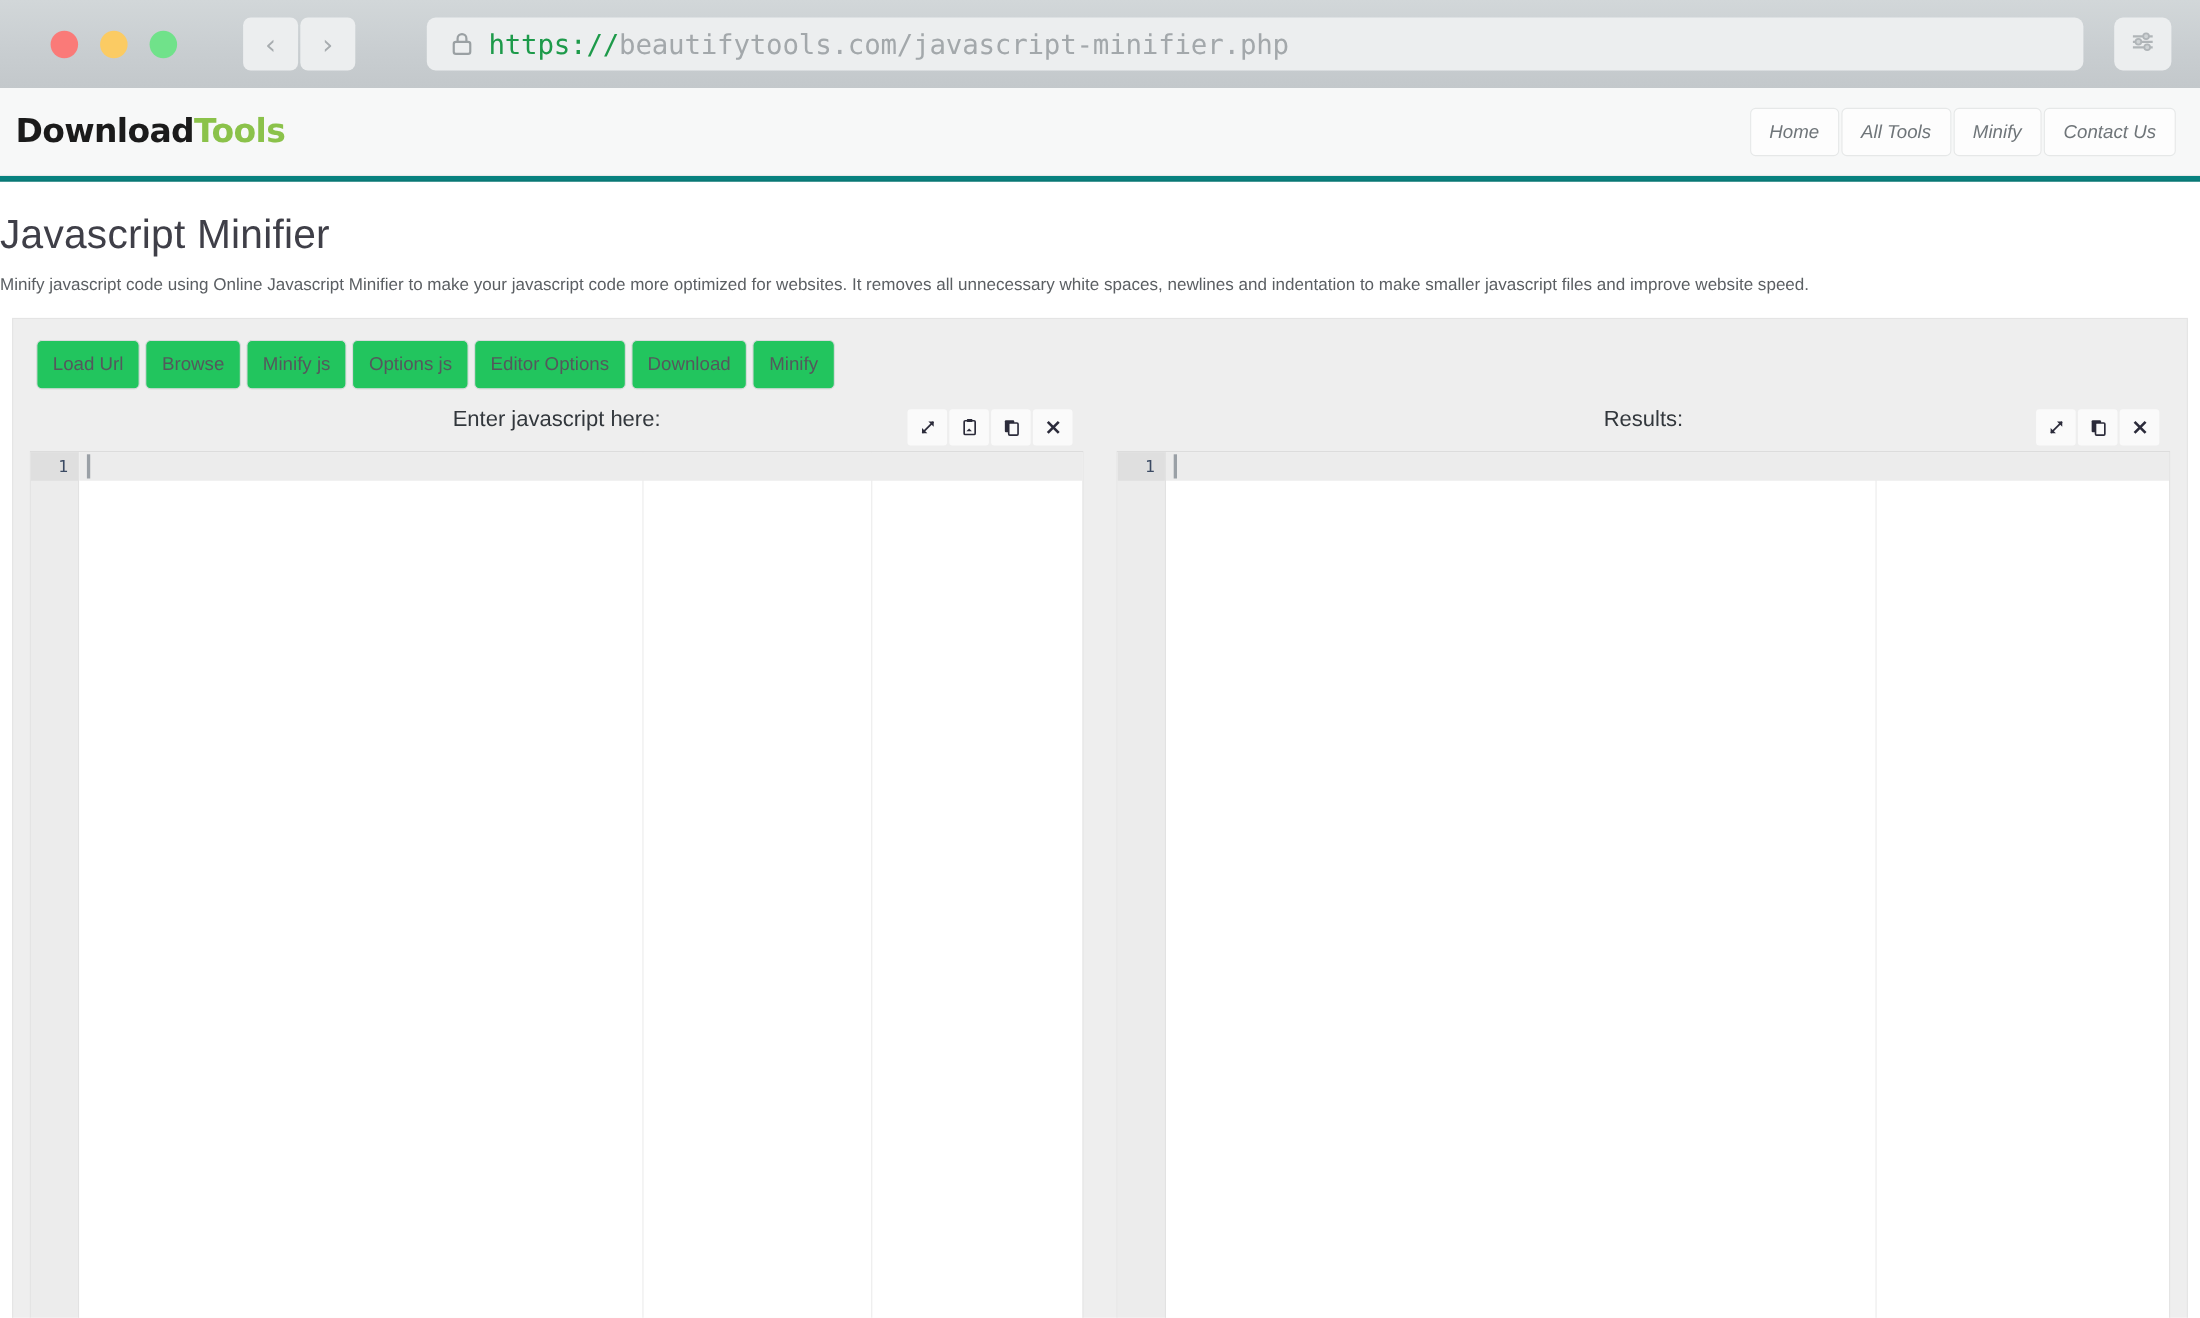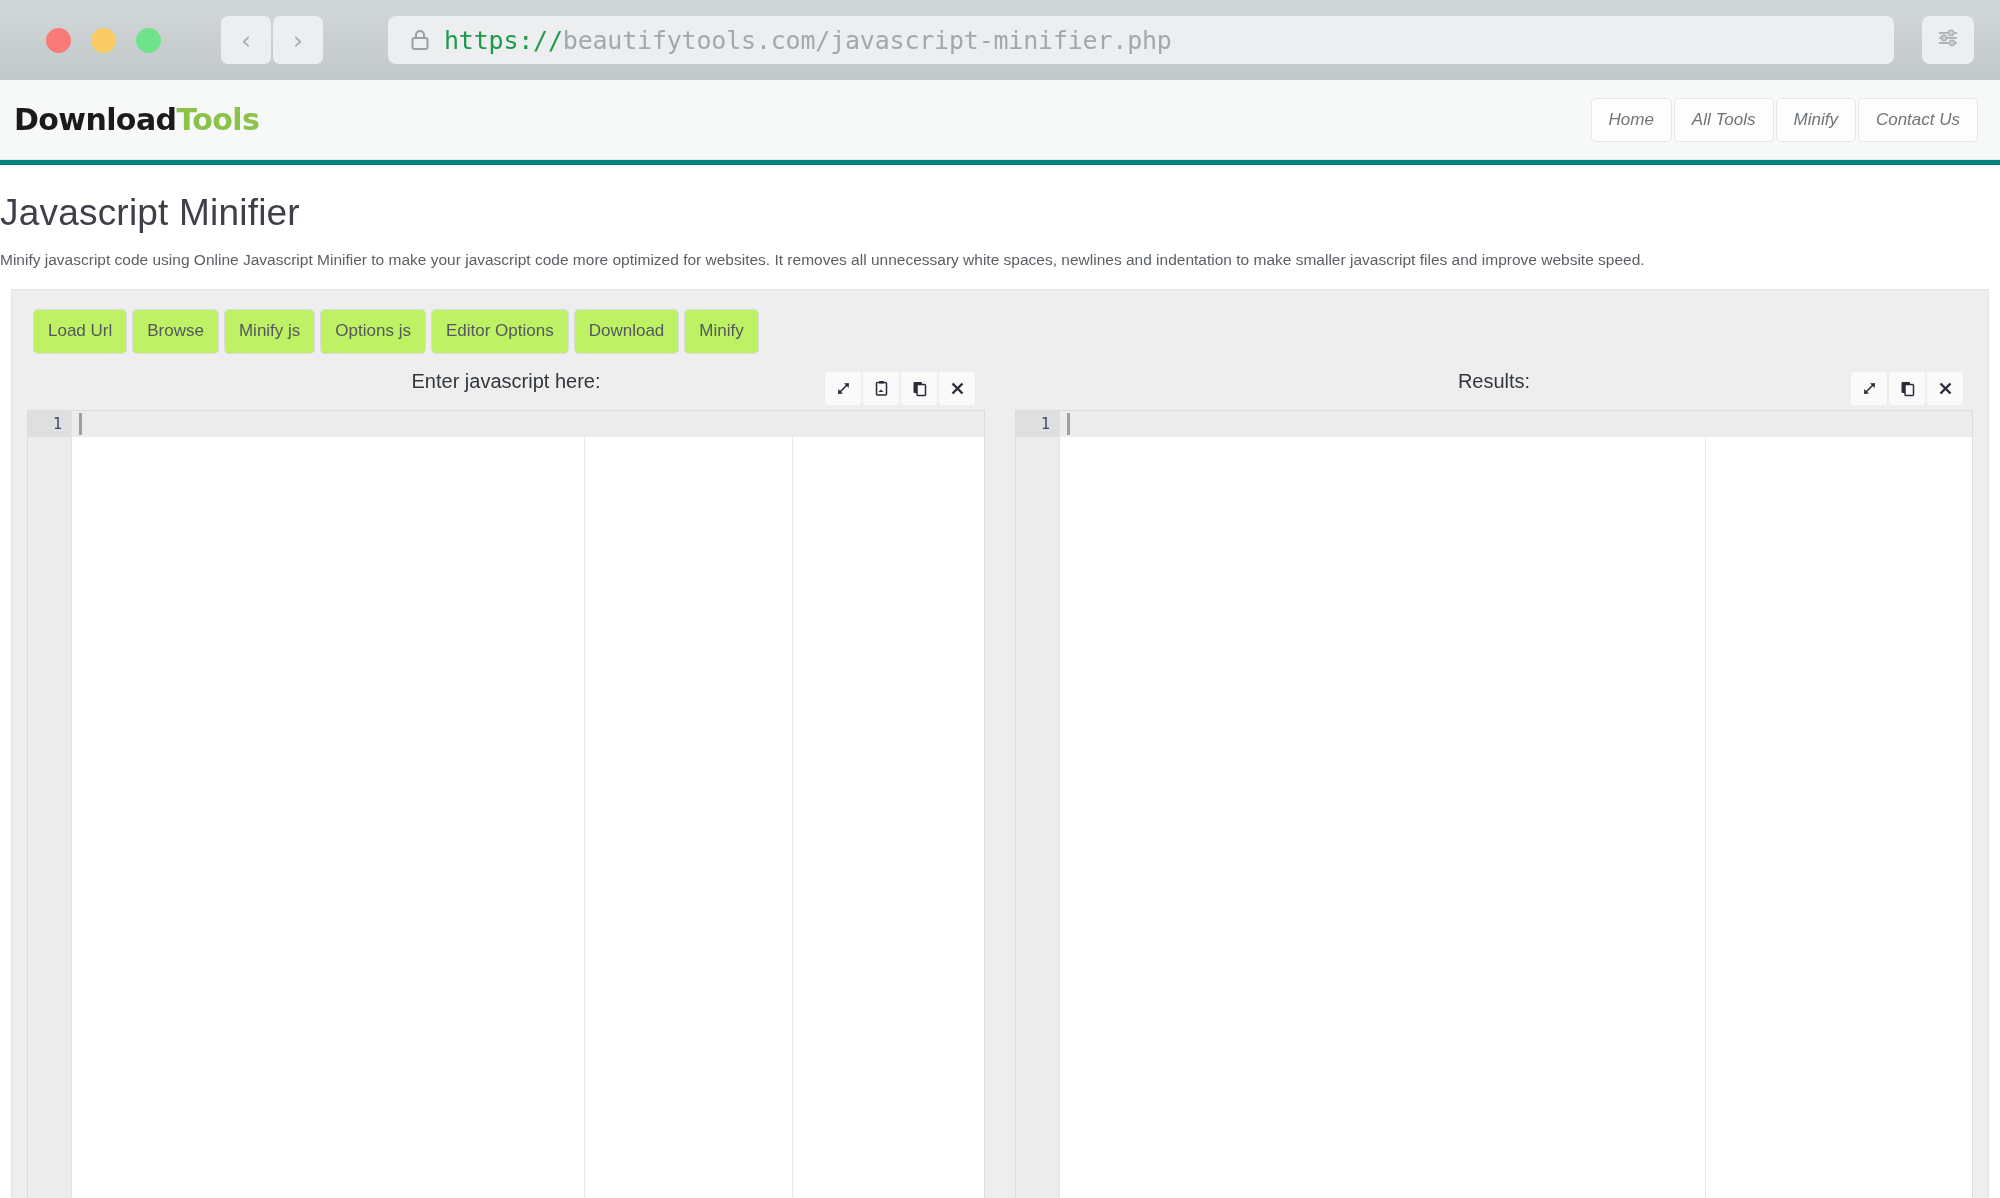--- a/index.html
+++ b/index.html
@@ -167,21 +167,21 @@
     border: 1px solid #e4e4e4;
     min-height: 1080px;
   }
 
   .toolbar {
     display: flex;
     gap: 5px;
     padding: 19px 21px 16px 21px;
   }
   .tool-btn {
-    background: #bef264;
+    background: #22c55e;
     border: 1px solid #d9dbdc;
     border-radius: 5px;
     font-size: 17px;
     color: #54585c;
     padding: 12px 14px;
     white-space: nowrap;
     line-height: 1.1;
   }
 
   

